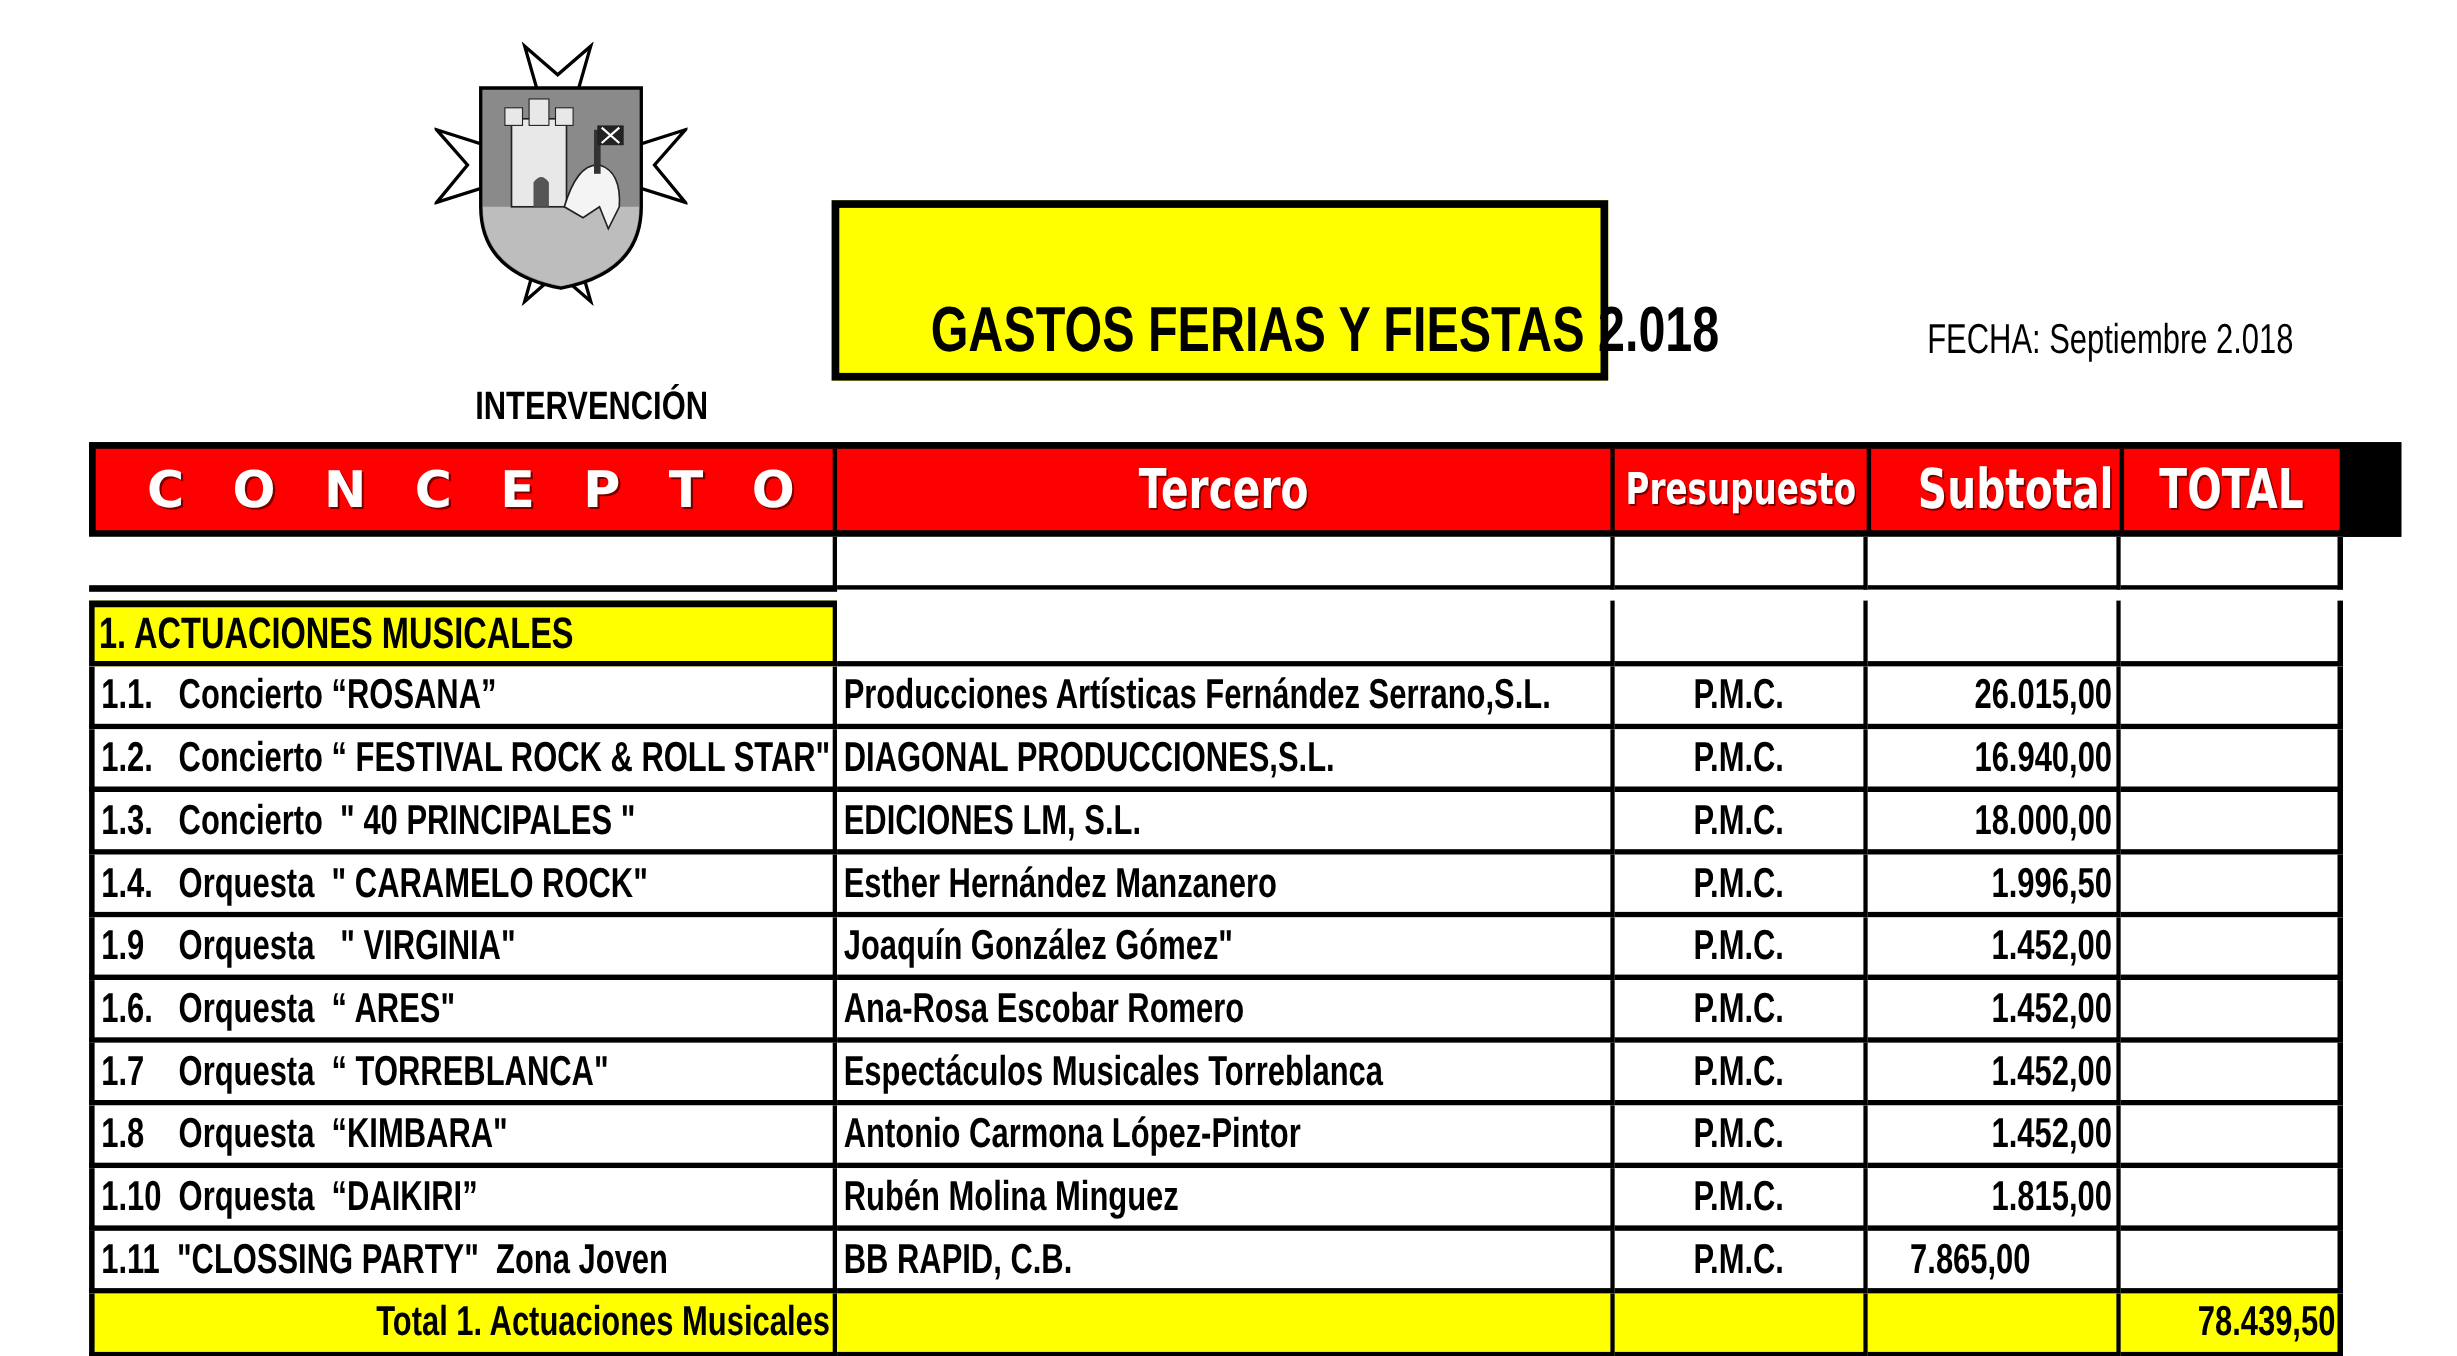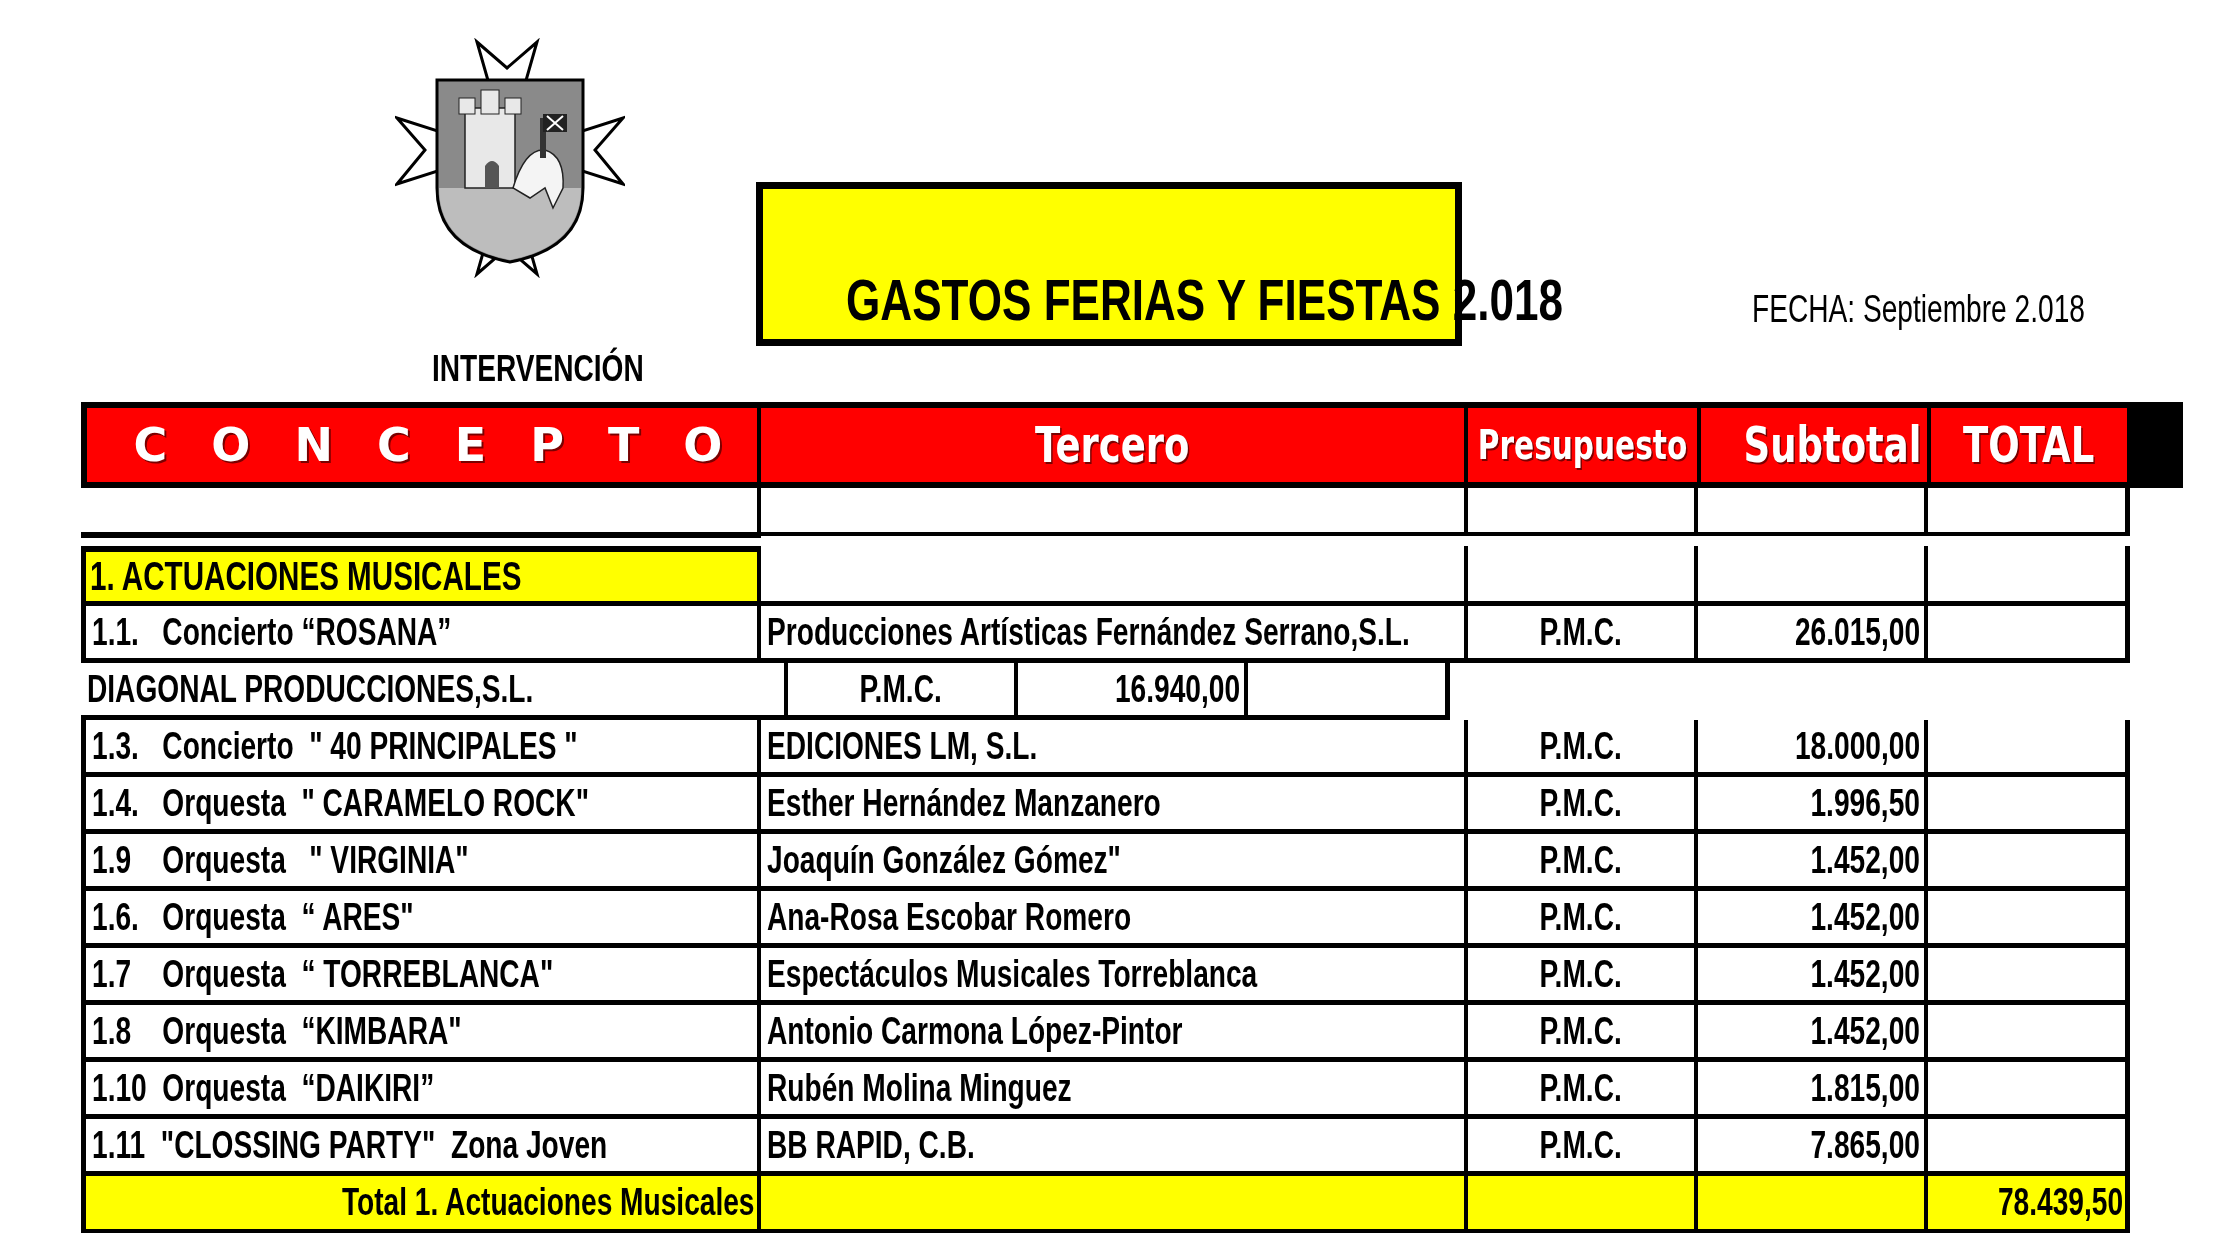--- a/index.html
+++ b/index.html
@@ -128,20 +128,23 @@
         <span class="txt narrow-c">P.M.C.</span>
       </div>
     <div class="cell c4" style="justify-content:flex-end; padding-right:4px;">
         <span class="txt narrow-r">26.015,00</span>
       </div>
     <div class="cell c5">
         <span class="txt"></span>
       </div>
   </div>
   <div class="row grid" style="top:251px; height:57px;">
+    <div class="cell c1" style="padding-left:6px;">
+        <span class="txt narrow" style="white-space:pre;">1.2.   Concierto “ FESTIVAL ROCK &amp; ROLL STAR"</span>
+      </div>
     <div class="cell c2" style="padding-left:6px;">
         <span class="txt narrow">DIAGONAL PRODUCCIONES,S.L.</span>
       </div>
     <div class="cell c3" style="justify-content:center;">
         <span class="txt narrow-c">P.M.C.</span>
       </div>
     <div class="cell c4" style="justify-content:flex-end; padding-right:4px;padding-left:16px;">
         <span class="txt narrow-r">16.940,00</span>
       </div>
     <div class="cell c5">
@@ -270,21 +273,21 @@
   <div class="row grid" style="top:707px; height:57px;">
     <div class="cell c1" style="padding-left:6px;">
         <span class="txt narrow" style="white-space:pre;">1.11  "CLOSSING PARTY"  Zona Joven</span>
       </div>
     <div class="cell c2" style="padding-left:6px;">
         <span class="txt narrow">BB RAPID, C.B.</span>
       </div>
     <div class="cell c3" style="justify-content:center;">
         <span class="txt narrow-c">P.M.C.</span>
       </div>
-    <div class="cell c4" style="justify-content:flex-end; padding-right:4px;">
+    <div class="cell c4" style="padding-right:4px;">
         <span class="txt narrow-r">7.865,00</span>
       </div>
     <div class="cell c5">
         <span class="txt"></span>
       </div>
   </div>
 
   <div class="row grid" style="top:764px; height:58px;">
     <div class="cell c1 yellow" style="justify-content:flex-end; padding-right:2px;">
       <span class="txt narrow-r">Total 1. Actuaciones Musicales</span>

